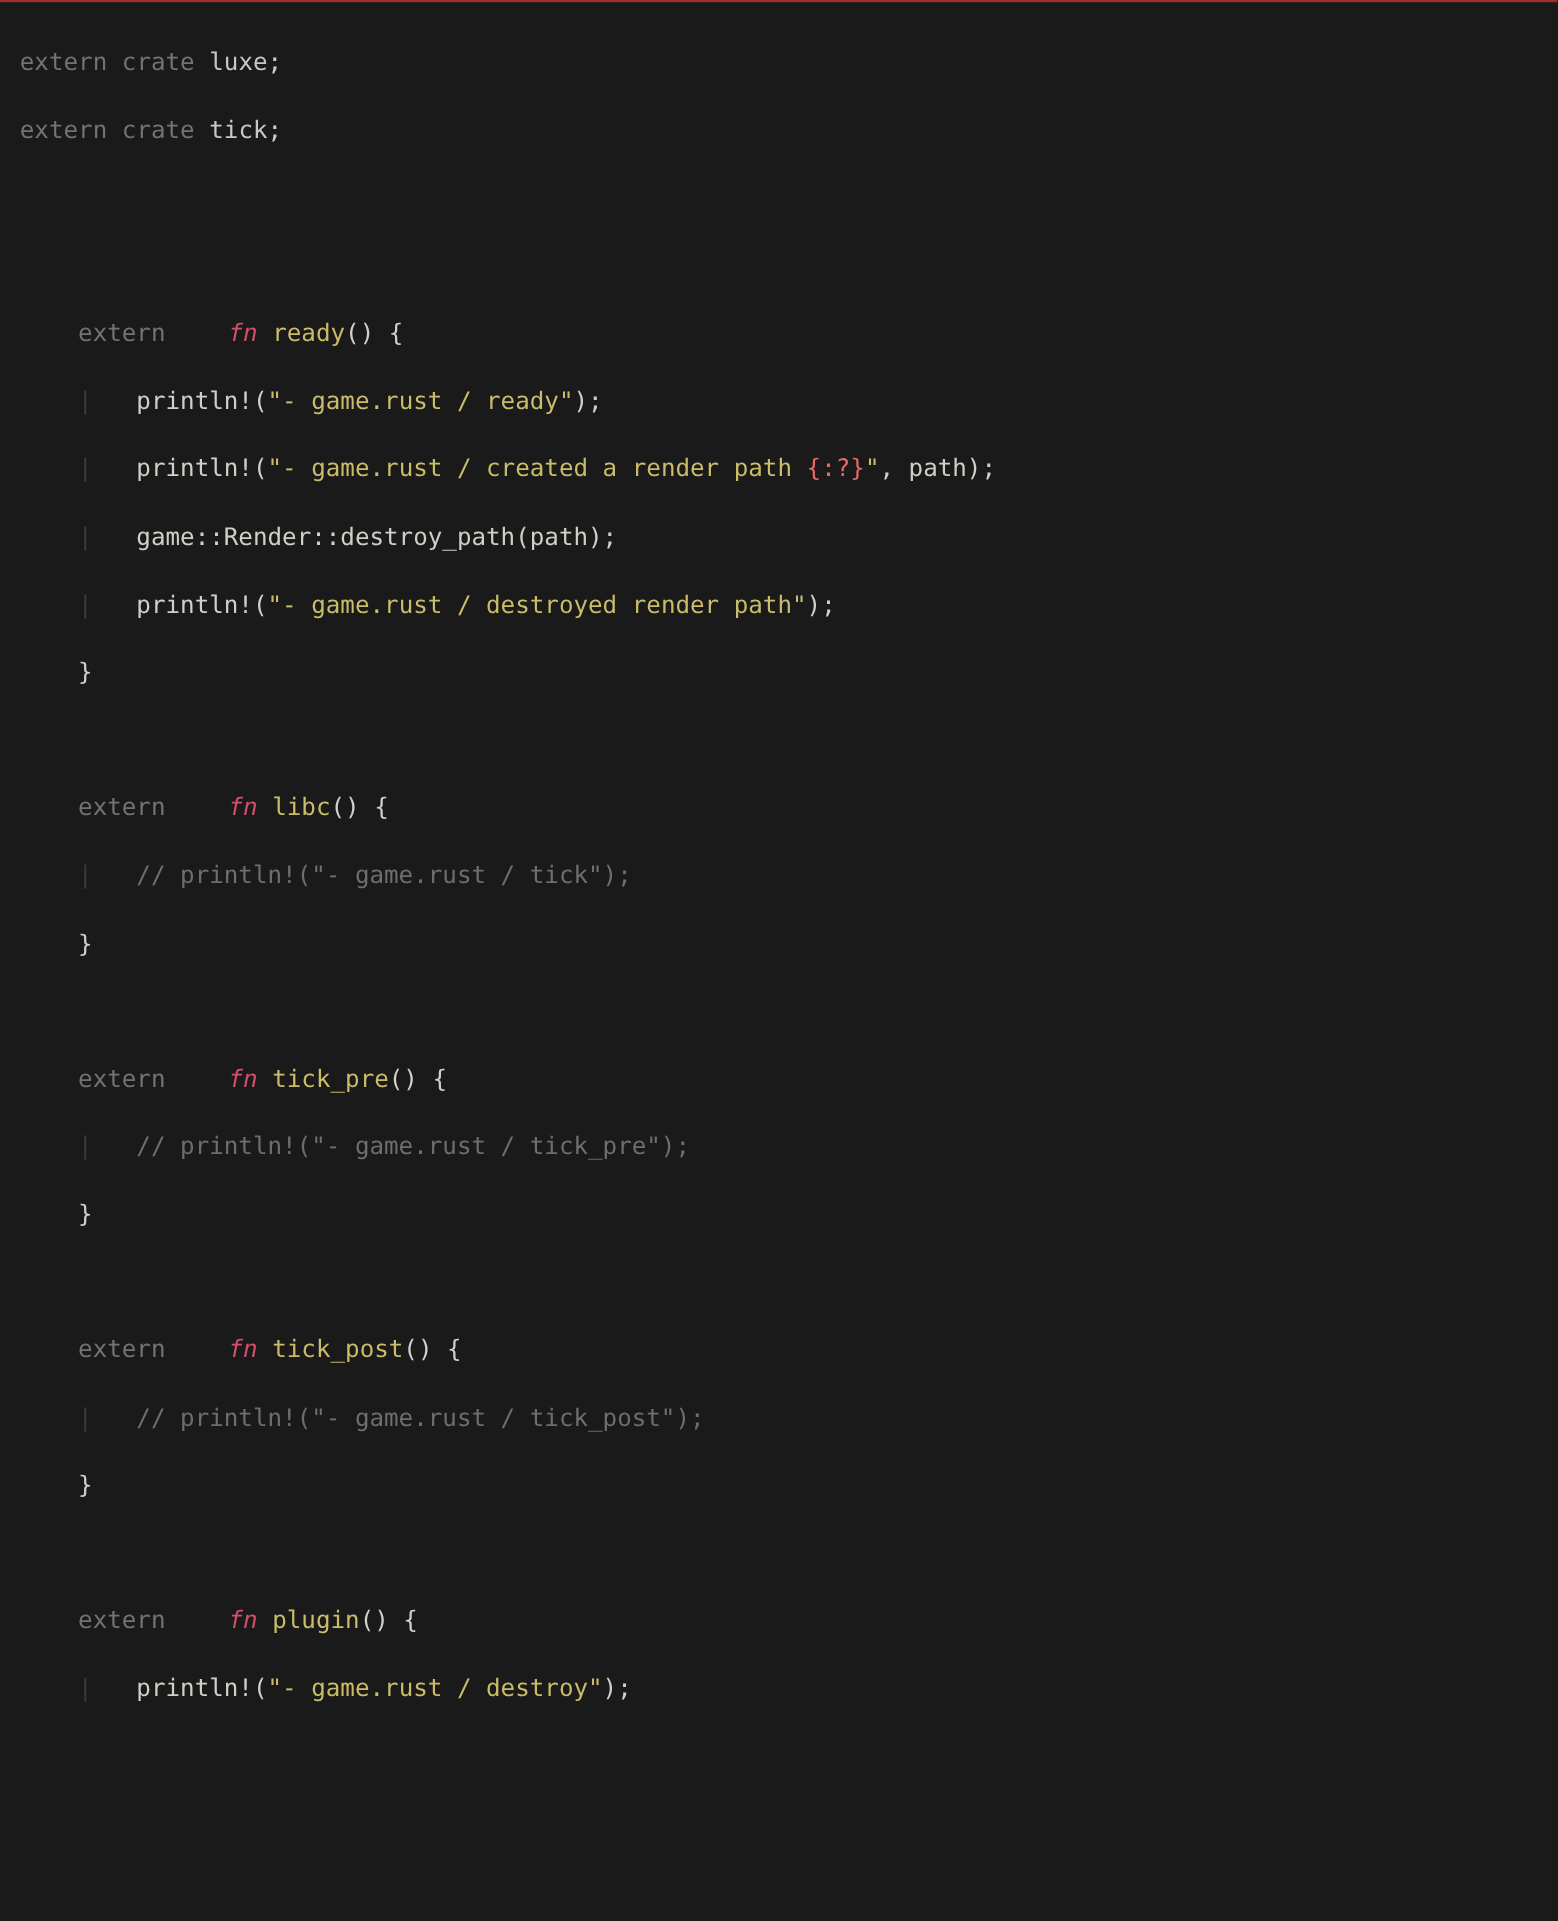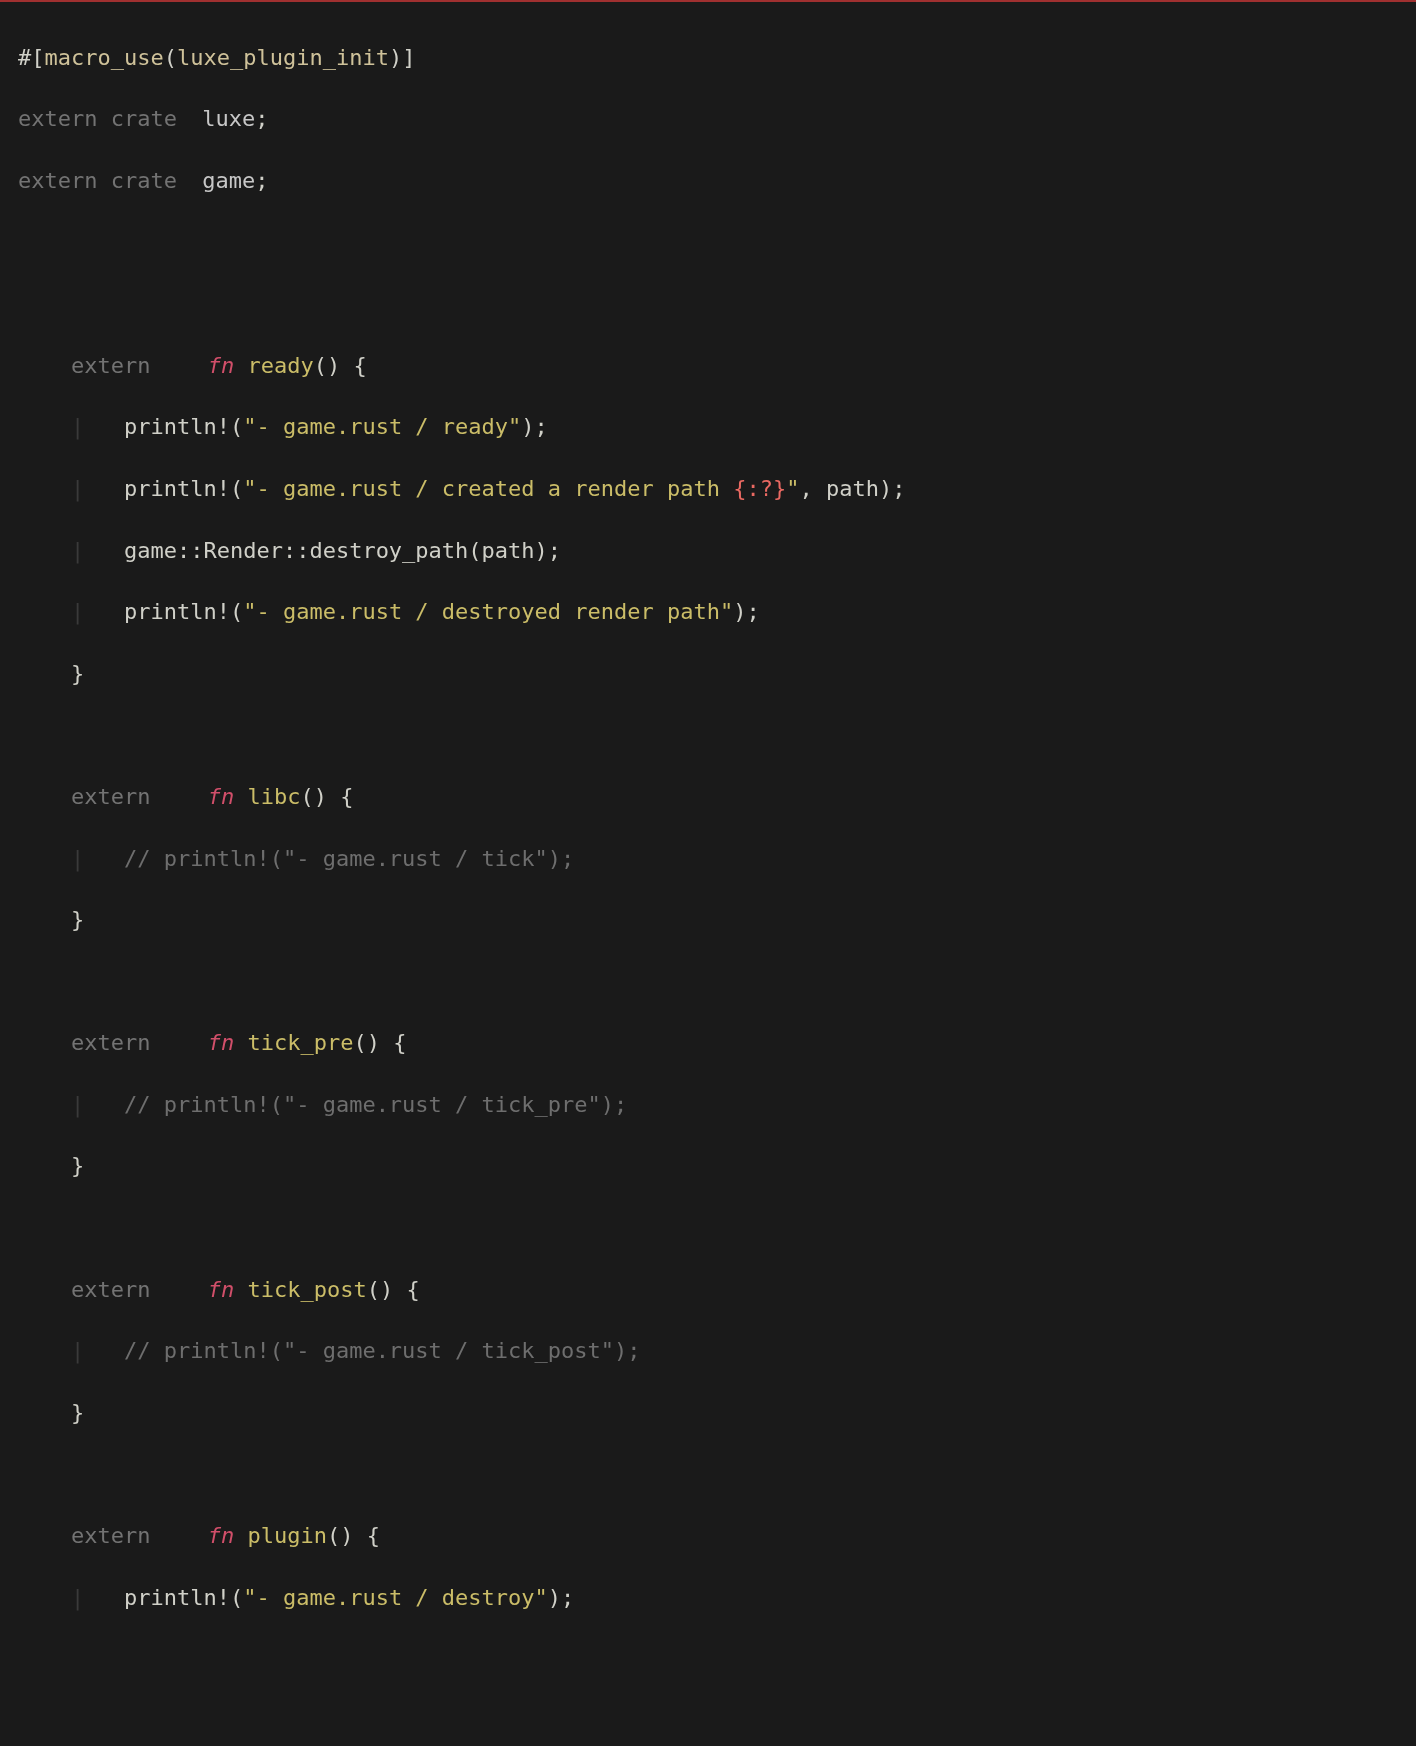--- a/index.html
+++ b/index.html
@@ -16,35 +16,34 @@
     white-space: pre;
     border-top: 2px solid #a03030;
   }
   .line { display: block; }
 
   
   .kw   { color: #737373; }          
   .fnkw { color: #d14f6a; font-style: italic; margin-left: 44px; }
   .let  { color: #d14f6a; font-style: italic; }
   .attr { color: #cfc29a; }
-  .ident{ color: #c7c7c7; margin-left: 12px; }
+  .ident{ color: #c7c7c7; }
   .fnname{ color: #cbbd68; }
   .str  { color: #cbbd68; }
   .fmt  { color: #ea6962; }
   .cmt  { color: #6e6e6e; }
   .plain{ color: #d0d0c8; }
   .guide{ color: #3a3a3a; }
 </style>
 </head>
 <body>
 
 <div class="editor">
-<span class="line"><span class="plain">#[</span><span class="attr">macro_use</span><span class="plain">(</span><span class="attr">luxe_plugin_init</span><span class="plain">)]</span></span>
 <span class="line"><span class="kw">extern</span> <span class="kw">crate</span> <span class="ident">luxe</span><span class="plain">;</span></span>
-<span class="line"><span class="kw">extern</span> <span class="kw">crate</span> <span class="ident">game</span><span class="plain">;</span></span>
+<span class="line"><span class="kw">extern</span> <span class="kw">crate</span> <span class="ident">tick</span><span class="plain">;</span></span>
 <span class="line"> </span>
 <span class="line"> </span>
 <span class="line"><span>    </span><span class="kw">extern</span> <span class="fnkw">fn</span> <span class="fnname">ready</span><span class="plain">() {</span></span>
 <span class="line"><span>    </span><span class="guide">|   </span><span class="plain">println!(</span><span class="str">"- game.rust / ready"</span><span class="plain">);</span></span>
 <span class="line"><span>    </span><span class="guide">|   </span><span class="plain">println!(</span><span class="str">"- game.rust / created a render path </span><span class="fmt">{:?}</span><span class="str">"</span><span class="plain">, path);</span></span>
 <span class="line"><span>    </span><span class="guide">|   </span><span class="plain">game::Render::destroy_path(path);</span></span>
 <span class="line"><span>    </span><span class="guide">|   </span><span class="plain">println!(</span><span class="str">"- game.rust / destroyed render path"</span><span class="plain">);</span></span>
 <span class="line"><span>    </span><span class="plain">}</span></span>
 <span class="line"> </span>
 <span class="line"><span>    </span><span class="kw">extern</span> <span class="fnkw">fn</span> <span class="fnname">libc</span><span class="plain">() {</span></span>

